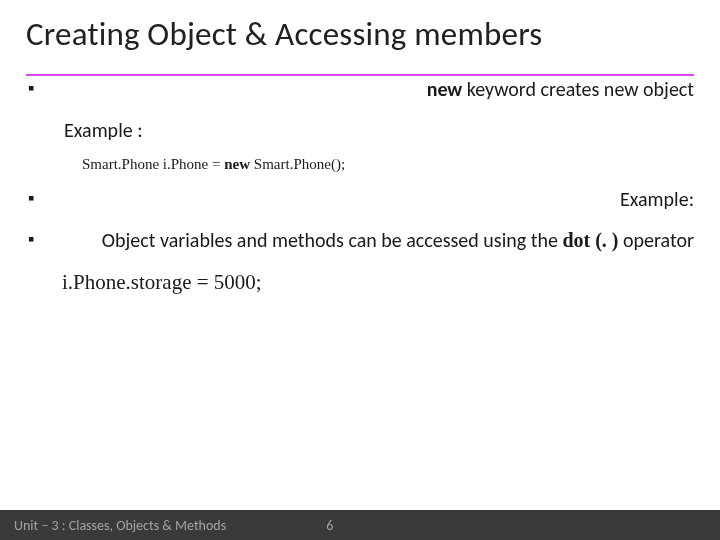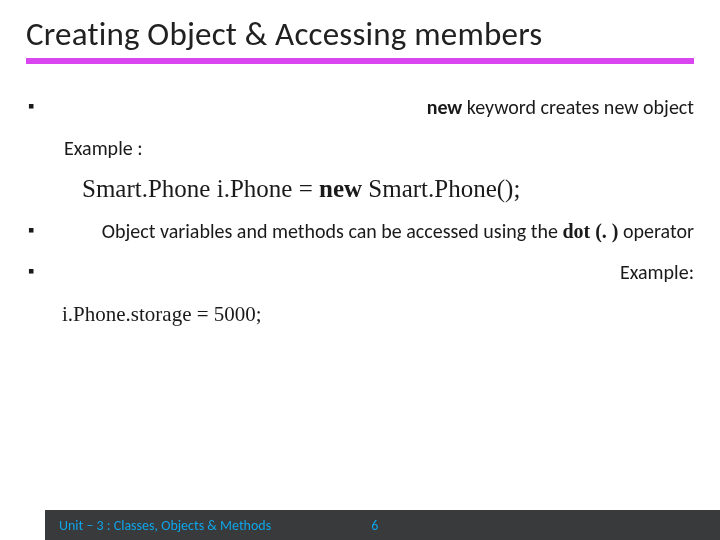--- a/index.html
+++ b/index.html
@@ -14,23 +14,23 @@
   }
   .slide {
     width: 100%;
     height: 100%;
     padding: 14px 26px 0 26px;
   }
   .title {
     font-size: 33px;
     font-weight: 400;
     color: #212121;
-    padding-bottom: 4px;
-    border-bottom: 6px solid #d946ef;
-    margin-bottom: 30px;
+    padding-bottom: 20px;
+    border-bottom: 2px solid #d946ef;
+    margin-bottom: 0;
     letter-spacing: 0.2px;
   }
   ul.bullets {
     list-style: none;
     font-size: 20px;
     line-height: 1.35;
   }
   ul.bullets > li {
     position: relative;
     padding-left: 22px;
@@ -53,44 +53,43 @@
     margin-bottom: 10px;
     font-family: "Times New Roman", Times, serif;
   }
   .indent-label {
     padding-left: 38px;
     font-size: 20px;
     margin-bottom: 10px;
   }
   .indent2 {
     padding-left: 56px;
-    font-size: 25px;
+    font-size: 15px;
     margin-bottom: 12px;
     font-family: "Times New Roman", Times, serif;
   }
   .indent-ex2 {
     padding-left: 36px;
     font-size: 21px;
     margin-top: 6px;
     margin-bottom: 14px;
     font-family: "Times New Roman", Times, serif;
   }
   .footer {
     position: absolute;
     bottom: 0;
     left: 0;
     right: 0;
     height: 30px;
     background: #393a3c;
-    color: #0ea5e9;
+    color: #a3a3a3;
     display: flex;
     align-items: center;
     font-size: 14px;
     padding: 0 14px;
-    margin-left: 45px;
   }
   .footer .unit { flex: 0 0 auto; }
   .footer .pg {
     flex: 0 0 auto;
     margin-left: 100px;
     margin-right: 24px;
   }
   .footer .inst { flex: 0 0 auto; }
 </style>
 </head>
@@ -107,25 +106,25 @@
     </li>
 
 
 
     <div class="indent-label">Example :</div>
 
     <div class="indent2">
       <span>Smart.Phone i.Phone = </span><span class="b">new</span><span> Smart.Phone();</span>
     </div>
 
+    <li>Example:</li>
+
     <li>
       <span>Object variables and methods can be accessed using the </span><span class="serif b">dot (. )</span><span> operator</span>
     </li>
-
-    <li>Example:</li>
 
     <div class="indent-ex2">i.Phone.storage = 5000;</div>
 
   </ul>
 
 </div>
 
 <div class="footer">
   <div class="unit">Unit – 3  : Classes, Objects &amp; Methods</div>
   <div class="pg">6</div>

